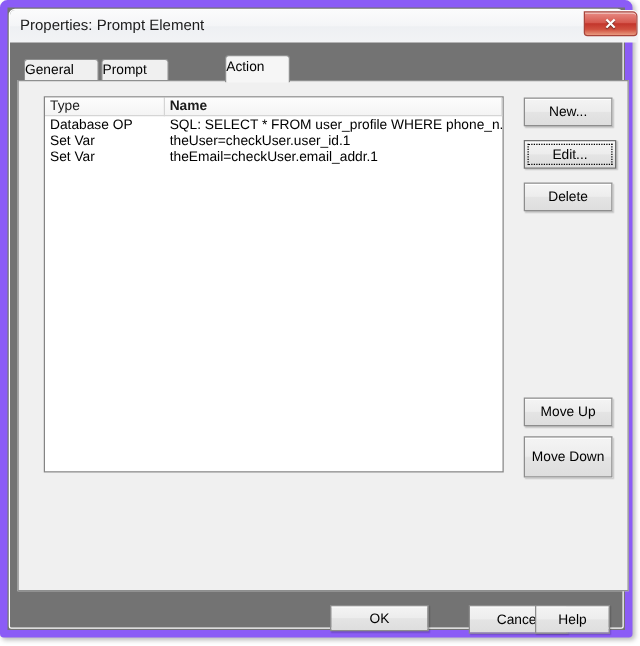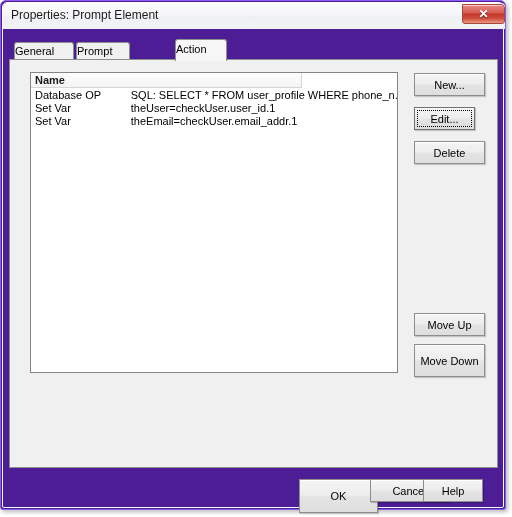--- a/index.html
+++ b/index.html
@@ -16,22 +16,22 @@
     overflow: hidden;
     position: relative;
   }
 
   
   #dialog {
     position: absolute;
     left: 0; top: 0;
     width: 506px;
     height: 510px;
-    background: #4c1d95;
-    border: 1px solid #8b5cf6;
+    background: #737373;
+    border: 6px solid #8b5cf6;
     border-radius: 6px 6px 3px 3px;
     box-sizing: border-box;
     box-shadow: 2px 2px 4px rgba(0,0,0,0.28);
   }
   #dialog-inner-edge {
     position: absolute;
     left: 1px; top: 1px; right: 1px; bottom: 1px;
     border: 1px solid #ffffff;
     border-radius: 5px 5px 2px 2px;
     pointer-events: none;
@@ -203,27 +203,27 @@
     position: absolute;
     left: 2px; top: 2px; right: 2px; bottom: 2px;
     border: 1px dotted #000000;
     pointer-events: none;
   }
   .btn.focused {
     border-color: #707070;
   }
 
   #btn-new       { left: 413px; top: 72px;  width: 71px; height: 23px; }
-  #btn-edit      { left: 413px; top: 106px; width: 61px; height: 23px; }
+  #btn-edit      { left: 413px; top: 106px; width: 74px; height: 23px; }
   #btn-delete    { left: 413px; top: 140px; width: 71px; height: 23px; }
   #btn-move-up   { left: 413px; top: 312px; width: 71px; height: 23px; }
   #btn-move-down { left: 413px; top: 343px; width: 71px; height: 33px; }
 
   
-  #btn-ok     { left: 258px; top: 478px; width: 79px; height: 34px; margin-left: 40px; }
+  #btn-ok     { left: 258px; top: 478px; width: 79px; height: 21px; }
   #btn-cancel { left: 343px; top: 478px; width: 79px; height: 23px; margin-left: 26px; }
   #btn-help   { left: 422px; top: 478px; width: 60px; height: 23px; }
 </style>
 </head>
 <body>
 
 <div id="dialog">
   <div id="dialog-inner-edge"></div>
 
   <div id="titlebar">
@@ -236,20 +236,21 @@
   <div id="tabstrip">
     <div class="tab" id="tab-0" style="left: 0px; width: 60px;">General</div>
     <div class="tab" id="tab-1" style="left: 62px; width: 54px;">Prompt</div>
     <div class="tab selected" id="tab-2" style="left: 118px; width: 52px; margin-left: 43px;">Action</div>
   </div>
 
   <div id="tabpanel"></div>
 
   <div id="listview">
     <div id="list-header">
+      <div class="col-header" id="col-type">Type</div>
       <div class="col-header" id="col-name">Name</div>
     </div>
     <div id="list-body">
       <div class="list-row">
         <div class="cell-type">Database OP</div>
         <div class="cell-name">SQL: SELECT * FROM user_profile WHERE phone_n...</div>
       </div>
       <div class="list-row">
         <div class="cell-type">Set Var</div>
         <div class="cell-name">theUser=checkUser.user_id.1</div>

